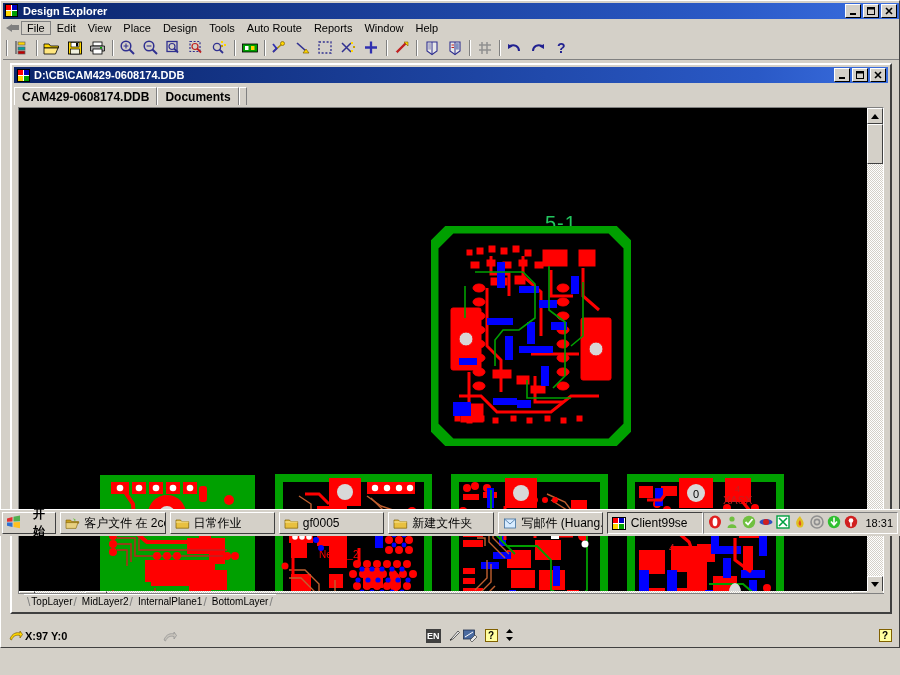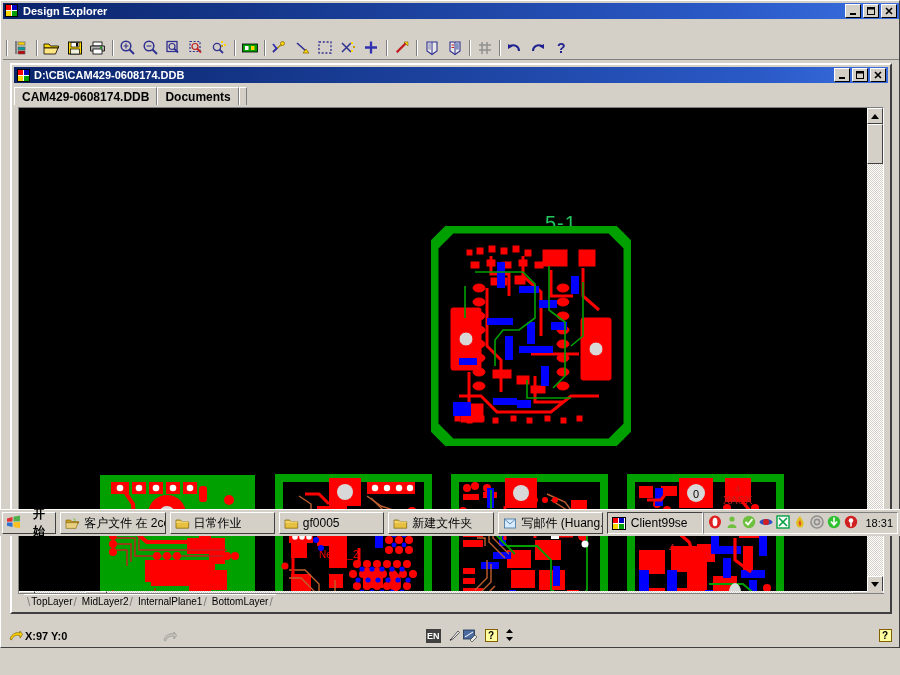--- a/index.html
+++ b/index.html
@@ -149,20 +149,36 @@
             </svg>
         </span>
         <span class="t-btn">
           <svg width="10" height="10" viewBox="0 0 10 10">
               <path d="M2 2 L8 8 M8 2 L2 8" stroke="#000" stroke-width="1.6"></path>
             </svg>
         </span>
       </span>
     </div>
 
+    <div class="menubar">
+      <span class="menu-grip">
+        <span class="arrowL"></span>
+          <span class="bar"></span>
+      </span>
+      <span class="menuitem first">File</span>
+      <span class="menuitem">Edit</span>
+      <span class="menuitem">View</span>
+      <span class="menuitem">Place</span>
+      <span class="menuitem">Design</span>
+      <span class="menuitem">Tools</span>
+      <span class="menuitem">Auto Route</span>
+      <span class="menuitem">Reports</span>
+      <span class="menuitem">Window</span>
+      <span class="menuitem">Help</span>
+    </div>
 
     <div class="toolbar">
       <span class="tb-sep"></span>
 
       <span class="tbi">
         <svg width="17" height="17" viewBox="0 0 17 17">
           <rect x="2" y="2" width="2" height="13" fill="#808080"></rect>
           <rect x="5" y="3" width="7" height="3" fill="#ffd700" stroke="#606060" stroke-width=".7"></rect>
           <rect x="5" y="8" width="7" height="3" fill="#00a0a0" stroke="#606060" stroke-width=".7"></rect>
           <rect x="5" y="12" width="7" height="3" fill="#c00000" stroke="#606060" stroke-width=".7"></rect>

